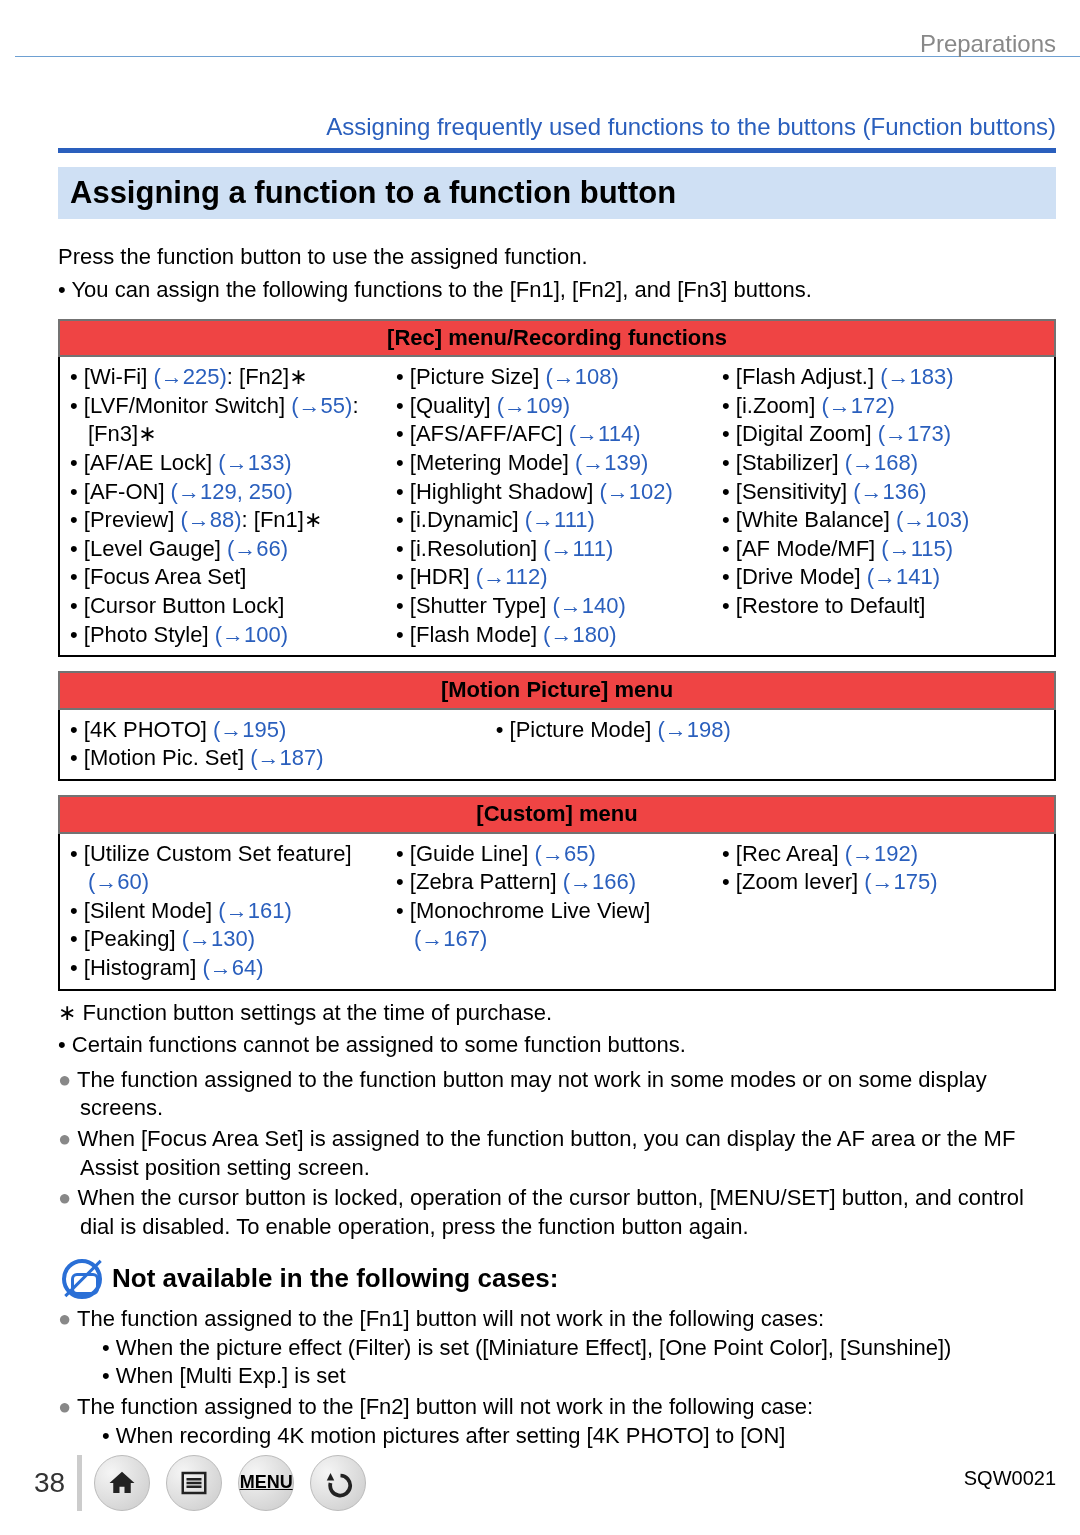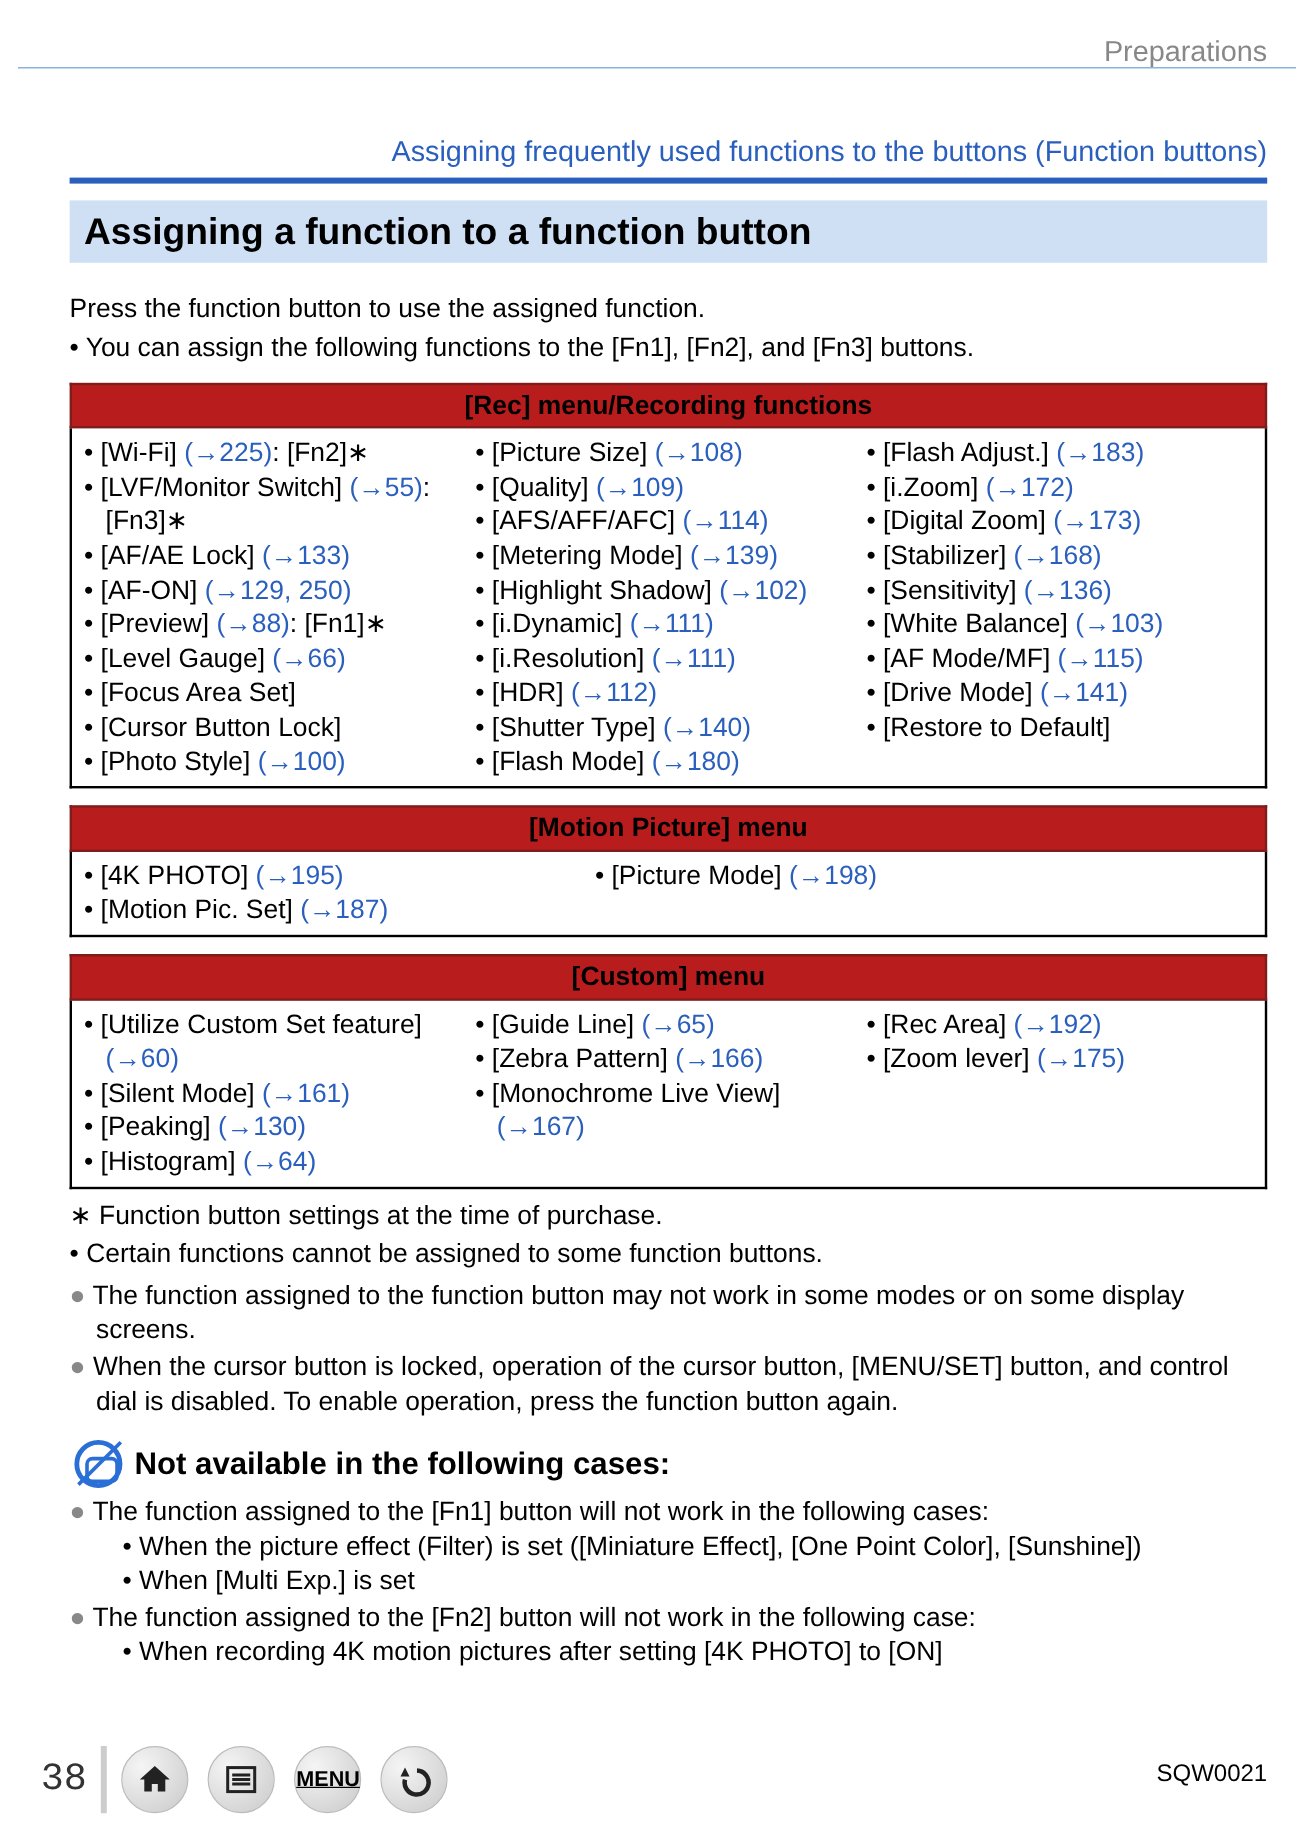--- a/index.html
+++ b/index.html
@@ -55,22 +55,22 @@
   .bullet-line::before {
     content: "• ";
   }
   table.box {
     border-collapse: collapse;
     width: calc(100% - 82px);
     margin: 14px 24px 0 58px;
     border: 2px solid #000;
   }
   table.box th {
-    border: 2px solid #7f1d1d;
-    background: #b91c1c;
+    border: 2px solid #737373;
+    background: #ef4444;
     font-weight: bold;
     text-align: center;
     padding: 3px;
   }
   table.box td {
     border: 2px solid #000;
     padding: 6px 10px;
     vertical-align: top;
   }
   .cols {
@@ -159,25 +159,24 @@
     content:"• ";
   }
   .footer {
     position: absolute;
     bottom: 24px;
     left: 0; right: 0;
     display: flex;
     align-items: center;
   }
   .page-num {
-    font-size: 32px;
+    font-size: 28px;
     margin-left: 34px;
     margin-right: 12px;
     color: #333;
-    font-family: Liberation Mono, monospace;
   }
   .vsep {
     width: 5px; height: 56px;
     background: #ccc;
     margin-right: 12px;
   }
   .nav-btn {
     width: 56px; height: 56px;
     border-radius: 50%;
     background: radial-gradient(circle at 30% 30%, #f5f5f5, #c9c9c9);
@@ -332,20 +331,21 @@
 </tbody>
   </table>
 
 <div class="footnote">
   <div class="star">Function button settings at the time of purchase.</div>
   <div class="bullet-line">Certain functions cannot be assigned to some function buttons.</div>
 </div>
 
 <ul class="note-list" id="notes">
     <li>The function assigned to the function button may not work in some modes or on some display screens.</li>
+    <li>When [Focus Area Set] is assigned to the function button, you can display the AF area or the MF Assist position setting screen.</li>
     <li>When the cursor button is locked, operation of the cursor button, [MENU/SET] button, and control dial is disabled. To enable operation, press the function button again.</li>
   </ul>
 
 <div class="na-header">
   <span class="na-icon"></span>
   <span>Not available in the following cases:</span>
 </div>
 
 <ul class="na-body" id="na-body">
     <li>The function assigned to the [Fn1] button will not work in the following cases:</li>

